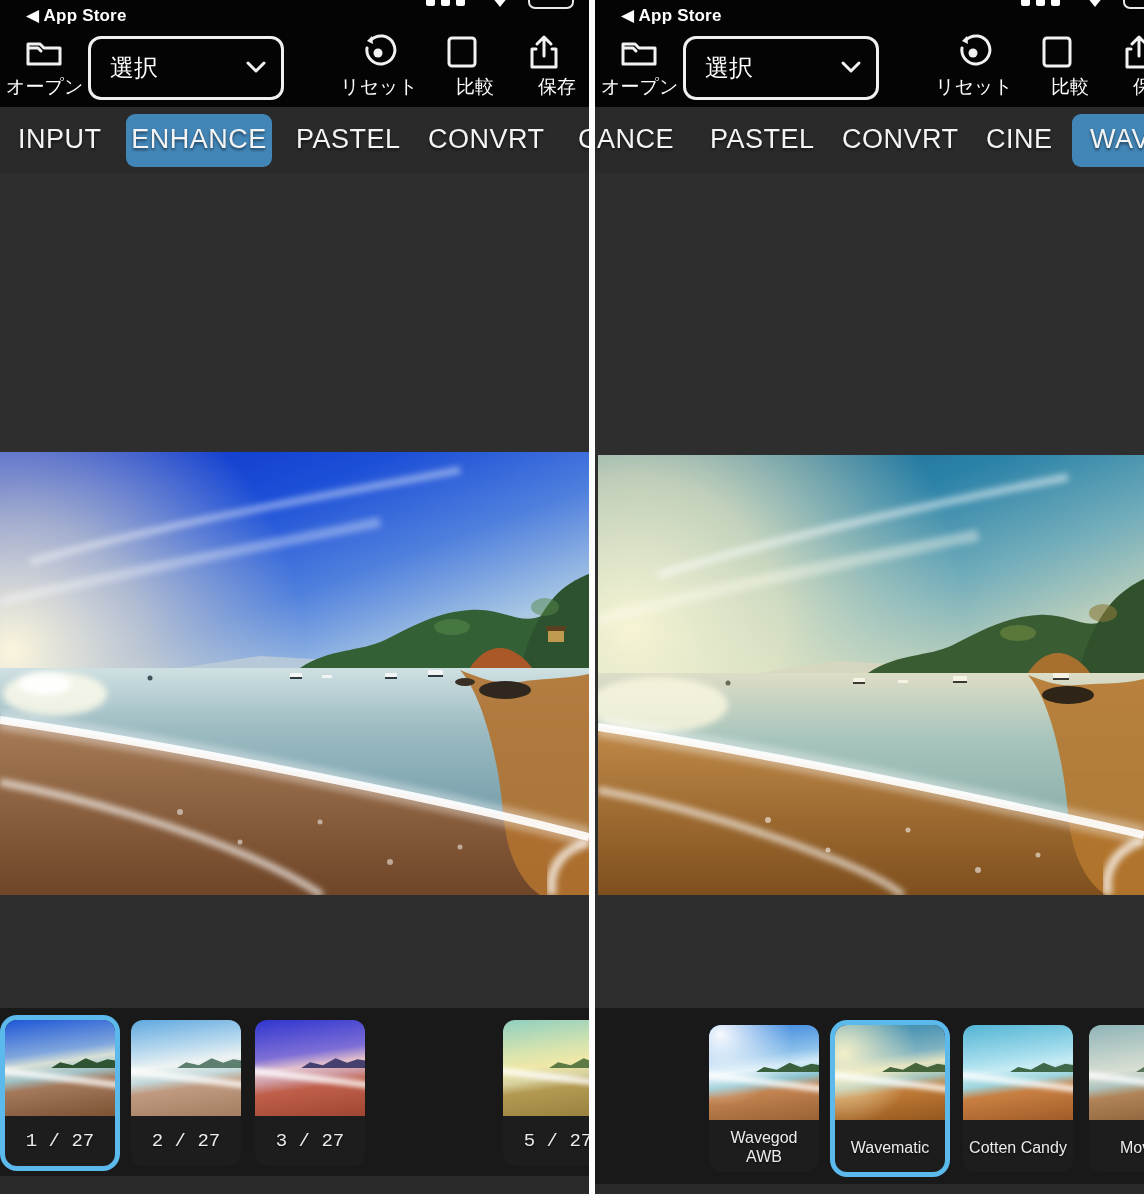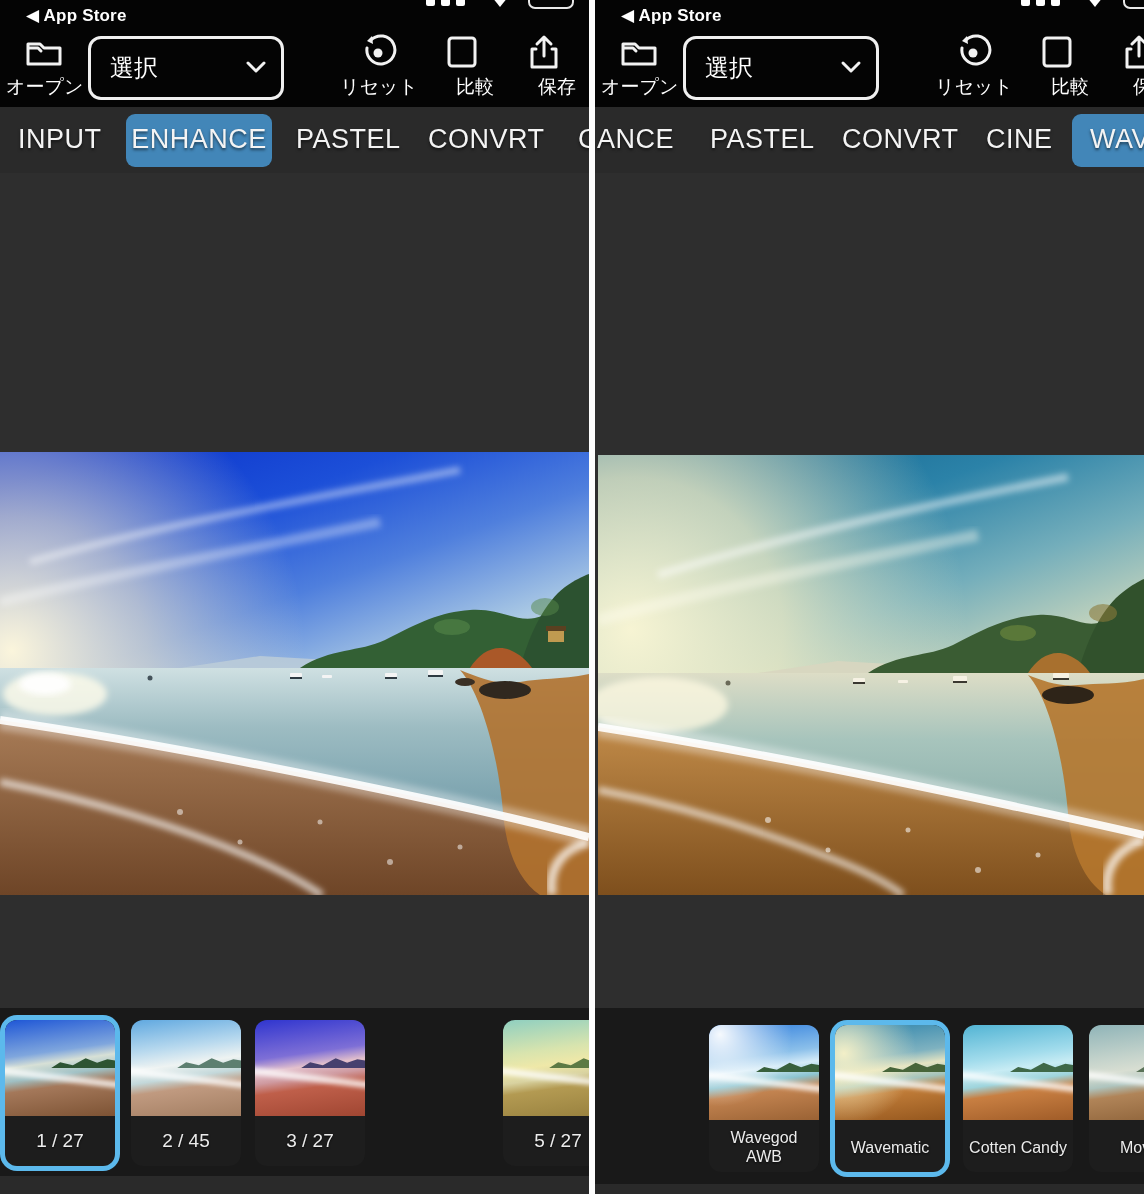--- a/index.html
+++ b/index.html
@@ -71,21 +71,21 @@
   .panel.right .thumb-card{top:17px;height:147px;}
   .thumb-card.selected{box-shadow:0 0 0 5px #5cb9ec;}
   .thumb-img{position:relative;width:100%;height:96px;overflow:hidden;}
   .panel.right .thumb-img{height:95px;}
   .t-hill{position:absolute;right:0;top:37%;width:58%;height:13%;
           clip-path:polygon(0 100%,14% 55%,34% 78%,54% 22%,72% 58%,88% 30%,100% 40%,100% 100%);}
   .t-foam{position:absolute;left:-10%;top:57%;width:130%;height:7%;background:rgba(255,255,255,.75);
           filter:blur(2px);transform:rotate(7deg);}
   .thumb-label{position:absolute;left:0;bottom:0;width:100%;height:50px;display:flex;align-items:center;
                justify-content:center;text-align:center;color:#ececec;text-shadow:0 1px 2px rgba(0,0,0,.7);}
-  .panel.left  .thumb-label{font-size:19px;}
+  .panel.left  .thumb-label{font-size:19px;font-family:Liberation Mono, monospace;}
   .panel.right .thumb-label{font-size:16px;line-height:19px;padding:0 4px;}
 
   
   .f-l1{background:linear-gradient(172deg,#1e56d6 0%,#7fa6dd 34%,#d7e0d6 44%,#9fc0c4 56%,#a4785a 66%,#7d5334 100%);}
   .f-l1 .t-hill{background:#2e5433;}
   .f-l2{background:linear-gradient(172deg,#5fa8e0 0%,#b8d9ee 30%,#eef3f2 46%,#c3d8da 58%,#c09a80 68%,#a37e62 100%);}
   .f-l2 .t-hill{background:#5d7f70;}
   .f-l3{background:linear-gradient(172deg,#2f35cf 0%,#7e6fd6 36%,#e3c0cc 48%,#cf9aa0 58%,#bf5f4a 68%,#a04632 100%);}
   .f-l3 .t-hill{background:#46406e;}
   .f-l4{background:linear-gradient(172deg,#e0989a 0%,#eec4b4 34%,#f0dcd0 46%,#d8a49c 58%,#c77257 68%,#aa5a40 100%);}
@@ -245,21 +245,21 @@
             <div class="t-hill"></div>
             <div class="t-foam"></div>
           </div>
         <div class="thumb-label">1 / 27</div>
       </div>
       <div class="thumb-card" style="left:131px">
         <div class="thumb-img f-l2">
             <div class="t-hill"></div>
             <div class="t-foam"></div>
           </div>
-        <div class="thumb-label">2 / 45</div>
+        <div class="thumb-label">2 / 27</div>
       </div>
       <div class="thumb-card" style="left:255px">
         <div class="thumb-img f-l3">
             <div class="t-hill"></div>
             <div class="t-foam"></div>
           </div>
         <div class="thumb-label">3 / 27</div>
       </div>
       <div class="thumb-card" style="left:503px">
         <div class="thumb-img f-l5">

